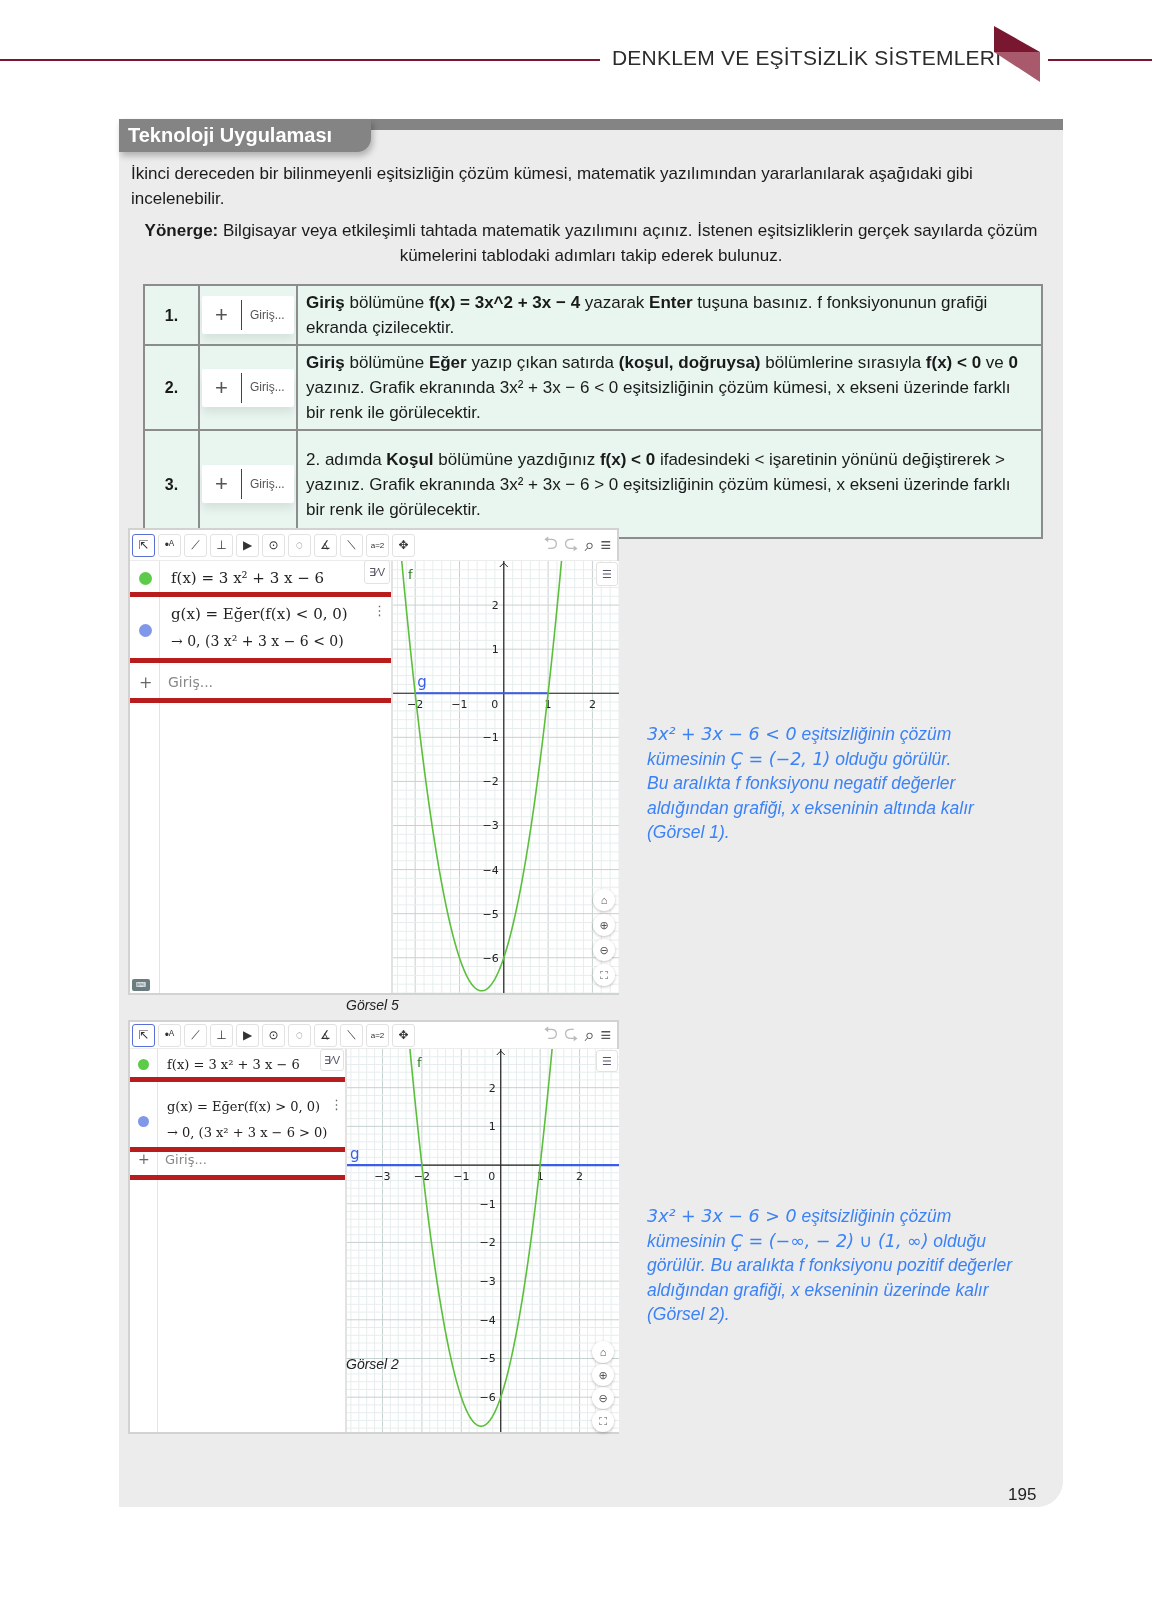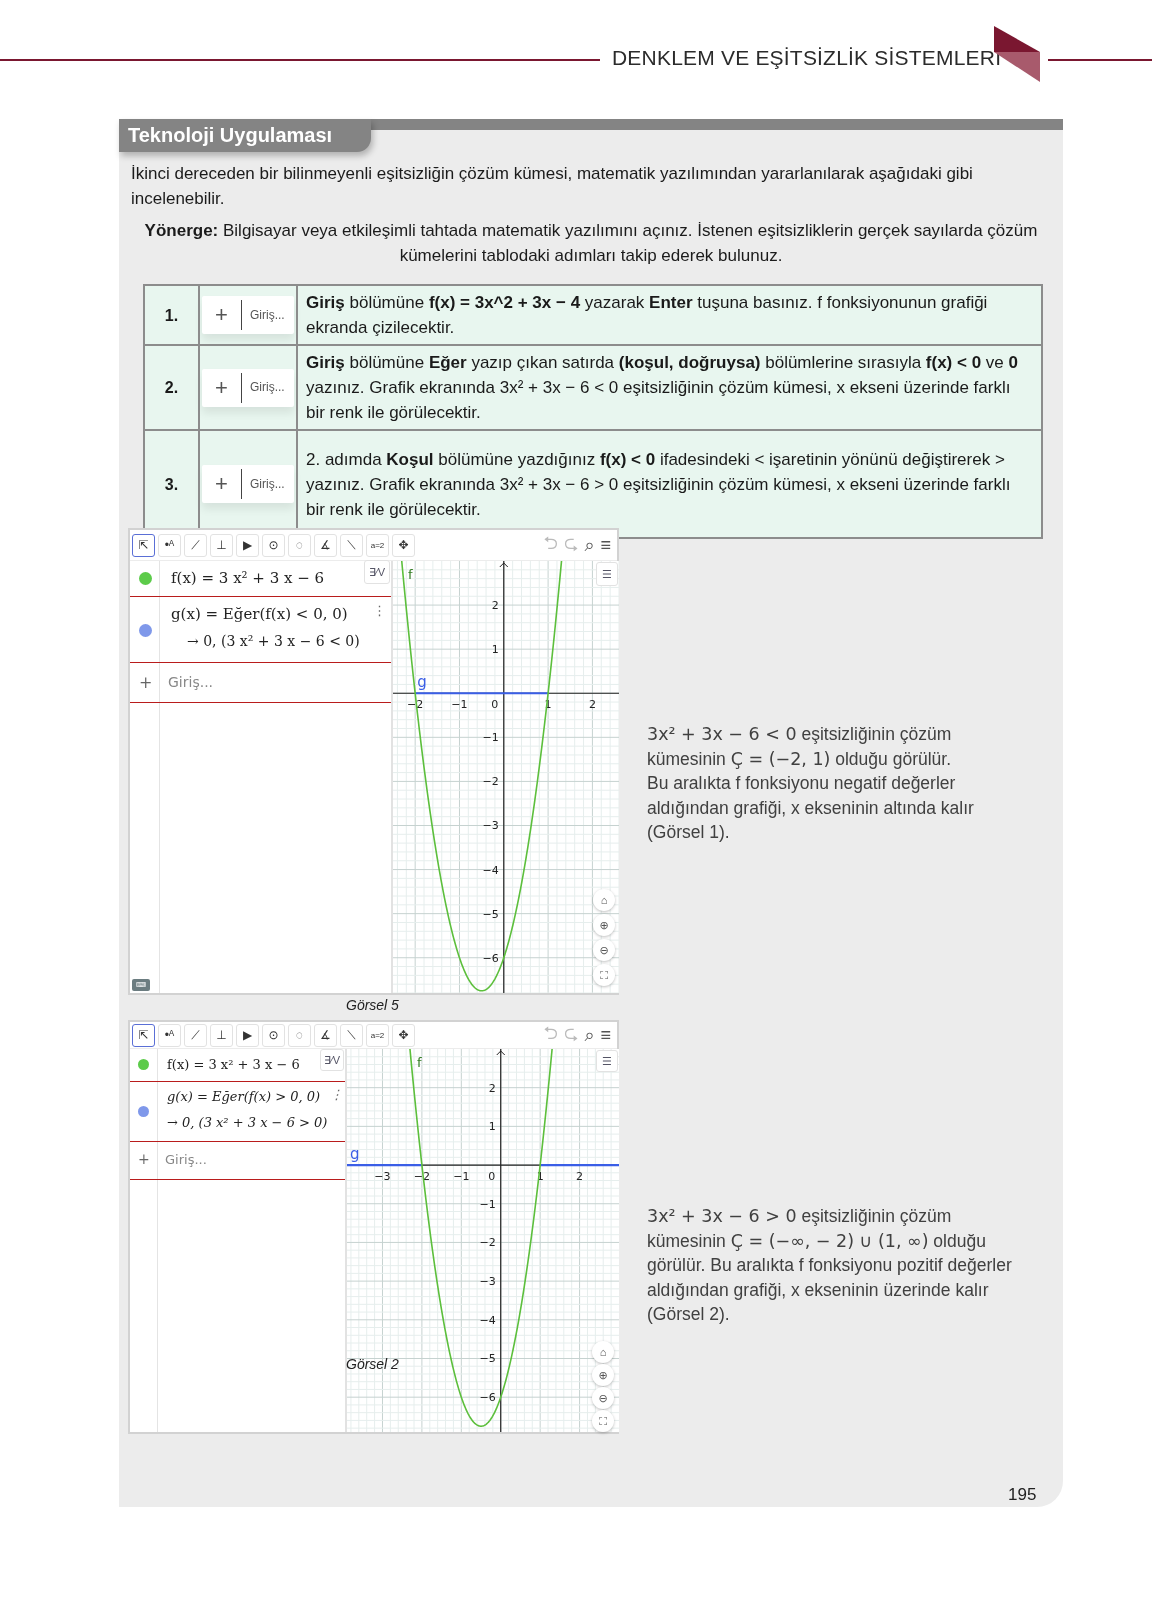--- a/index.html
+++ b/index.html
@@ -38,37 +38,37 @@
 
   
   .ggb { background: #fff; border: 2px solid #d2d2d2; }
   .toolbar { display: flex; align-items: center; gap: 3px; padding-left: 2px; }
   .tool { width: 23px; height: 23px; border: 1px solid #e2e2e2; border-radius: 3px; background: #fff; font-size: 12px;
           display: flex; align-items: center; justify-content: center; color: #333; }
   .tool.sel { border: 1.5px solid #5a6fd6; }
   .tb-right { position: absolute; right: 6px; display: flex; gap: 6px; align-items: center; font-size: 18px; color: #555; }
   .tb-right .dim { color: #bbb; }
   .alg { position: absolute; background: #fff; border-right: 2px solid #e2e2e2; }
-  .alg-row { position: absolute; left: 0; right: 0; border-bottom: 1px solid #b91c1c; font-family: "DejaVu Serif", serif; }
+  .alg-row { position: absolute; left: 0; right: 0; border-bottom: 5px solid #b91c1c; font-family: "DejaVu Serif", serif; }
   .alg-dot { position: absolute; width: 13px; height: 13px; border-radius: 50%; }
   .alg-gutter { position: absolute; top: 0; bottom: 0; border-right: 1px solid #e4e4e4; }
   .alg-expr { position: absolute; font-size: 15px; color: #222; white-space: nowrap; }
   .alg-plus { position: absolute; font-size: 16px; color: #666; }
   .alg-input { position: absolute; font-size: 14px; color: #888; font-family: "DejaVu Sans", sans-serif; }
   .kebab { position: absolute; font-size: 13px; color: #666; }
   .style-btn { position: absolute; width: 26px; height: 24px; border: 1px solid #e2e2e2; border-radius: 3px; background: #fff;
                font-size: 11px; color: #556; display: flex; align-items: center; justify-content: center; }
   .graph { position: absolute; background: #fff; }
   .nav-btn { position: absolute; width: 22px; height: 22px; border-radius: 50%; background: #fff; box-shadow: 0 1px 3px rgba(0,0,0,0.25);
              font-size: 11px; color: #555; display: flex; align-items: center; justify-content: center; }
   .keyboard { position: absolute; width: 18px; height: 12px; background: #6b7c80; border-radius: 2px; color: #fff; font-size: 7px;
               text-align: center; line-height: 12px; }
   .caption { font-style: italic; font-size: 14px; color: #222; }
 
-  .side { left: 647px; width: 380px; font-size: 17.5px; line-height: 24.5px; color: #404040; }
+  .side { left: 647px; width: 380px; font-size: 17.5px; line-height: 24.5px; color: #3b82f6; font-style: italic; }
   .pagenum { left: 1008px; top: 1485px; font-size: 17px; color: #222; }
 </style>
 </head>
 <body>
 
 <div class="abs hdr-line-left"></div>
 <div class="abs hdr-title">DENKLEM VE EŞİTSİZLİK SİSTEMLERİ</div>
 <svg class="abs hdr-logo" viewBox="0 0 46 56">
   <polygon points="0,0 46,26 0,26" fill="#7a1730"></polygon>
   <polygon points="46,26 46,56 0,26" fill="#a85a6c"></polygon>
@@ -141,21 +141,21 @@
     </div>
   <div class="alg" style="left:0; top:31px; width:263px; height:432px;">
     <div class="alg-gutter" style="left:0; width:30px;"></div>
     <div class="alg-row" style="top:0; height:36px;">
       <span class="alg-dot" style="left: 9px; top: 11px; background: rgb(92, 203, 74);"></span>
       <span class="alg-expr" style="left:41px; top:8px;">f(x)  =  3 x² + 3 x − 6</span>
     </div>
     <div class="alg-row" style="top:36px; height:66px;">
       <span class="alg-dot" style="left: 9px; top: 27px; background: rgb(127, 152, 234);"></span>
       <span class="alg-expr" style="left:41px; top:8px;">g(x)  =  Eğer(f(x) &lt; 0, 0)</span>
-      <span class="alg-expr" style="left:41px; top:36px; font-size:14px;margin-left:16px;">→  0,     (3 x² + 3 x − 6 &lt; 0)</span>
+      <span class="alg-expr" style="left:41px; top:36px; font-size:14px;">→  0,     (3 x² + 3 x − 6 &lt; 0)</span>
       <span class="kebab" style="left:243px; top:6px;">⋮</span>
     </div>
     <div class="alg-row" style="top:102px; height:40px;">
       <span class="alg-plus" style="left:9px; top:10px;">+</span>
       <span class="alg-input" style="left:38px; top:11px;">Giriş...</span>
     </div>
     <span class="style-btn" style="left:234px; top:-1px;">∃⁄V</span>
     <span class="keyboard" style="left:2px; top:418px;">⌨</span>
   </div>
   <svg class="graph" style="left:263px; top:31px;" width="226" height="432">
@@ -284,21 +284,21 @@
         <span>⌕</span>
         <span>≡</span>
       </div>
     </div>
   <div class="alg" style="left:0; top:27px; width:217px; height:383px;">
     <div class="alg-gutter" style="left:0; width:28px;"></div>
     <div class="alg-row" style="top:0; height:33px;">
       <span class="alg-dot" style="left: 8px; top: 10px; width: 11px; height: 11px; background: rgb(92, 203, 74);"></span>
       <span class="alg-expr" style="left:37px; top:8px; font-size:13px;">f(x)  =  3 x² + 3 x − 6</span>
     </div>
-    <div class="alg-row" style="top:33px; height:60px;font-style:italic;">
+    <div class="alg-row" style="top:43px; height:60px;">
       <span class="alg-dot" style="left: 8px; top: 24px; width: 11px; height: 11px; background: rgb(127, 152, 234);"></span>
       <span class="alg-expr" style="left:37px; top:7px; font-size:13px;">g(x)  =  Eğer(f(x) &gt; 0, 0)</span>
       <span class="alg-expr" style="left:37px; top:33px; font-size:13px;">→  0,     (3 x² + 3 x − 6 &gt; 0)</span>
       <span class="kebab" style="left:200px; top:5px;">⋮</span>
     </div>
     <div class="alg-row" style="top:93px; height:38px;">
       <span class="alg-plus" style="left:8px; top:9px; font-size:14px;">+</span>
       <span class="alg-input" style="left:35px; top:10px; font-size:13px;">Giriş...</span>
     </div>
     <span class="style-btn" style="left:190px; top:0px; width:24px; height:22px;">∃⁄V</span>

